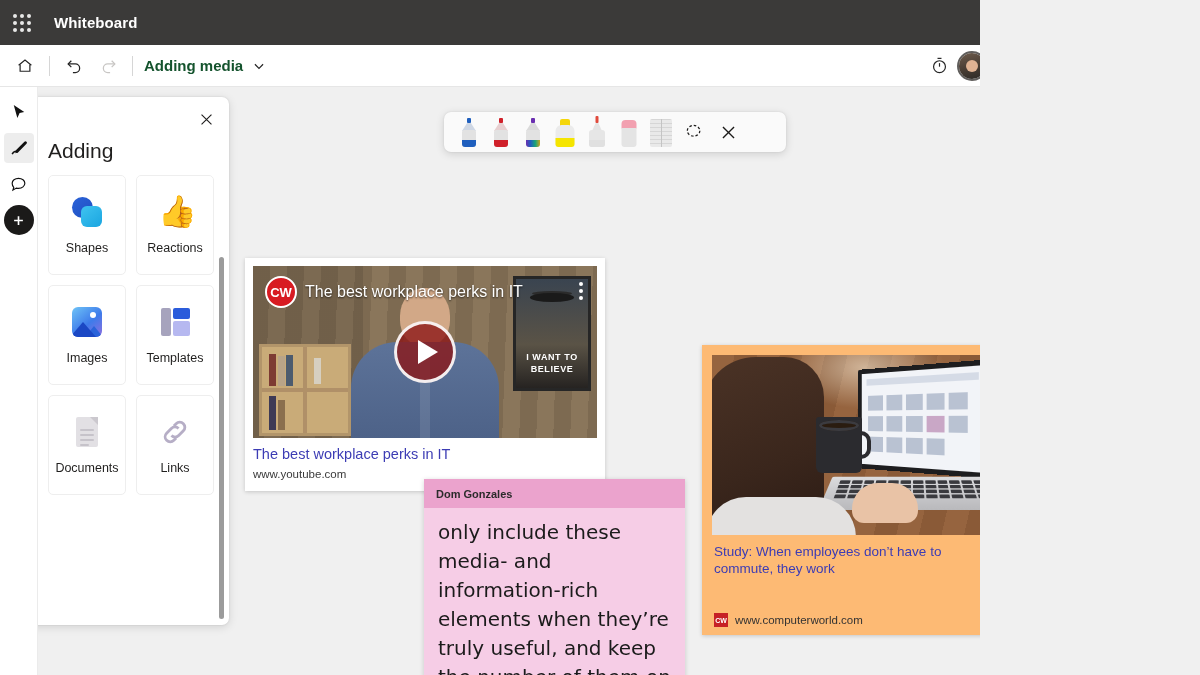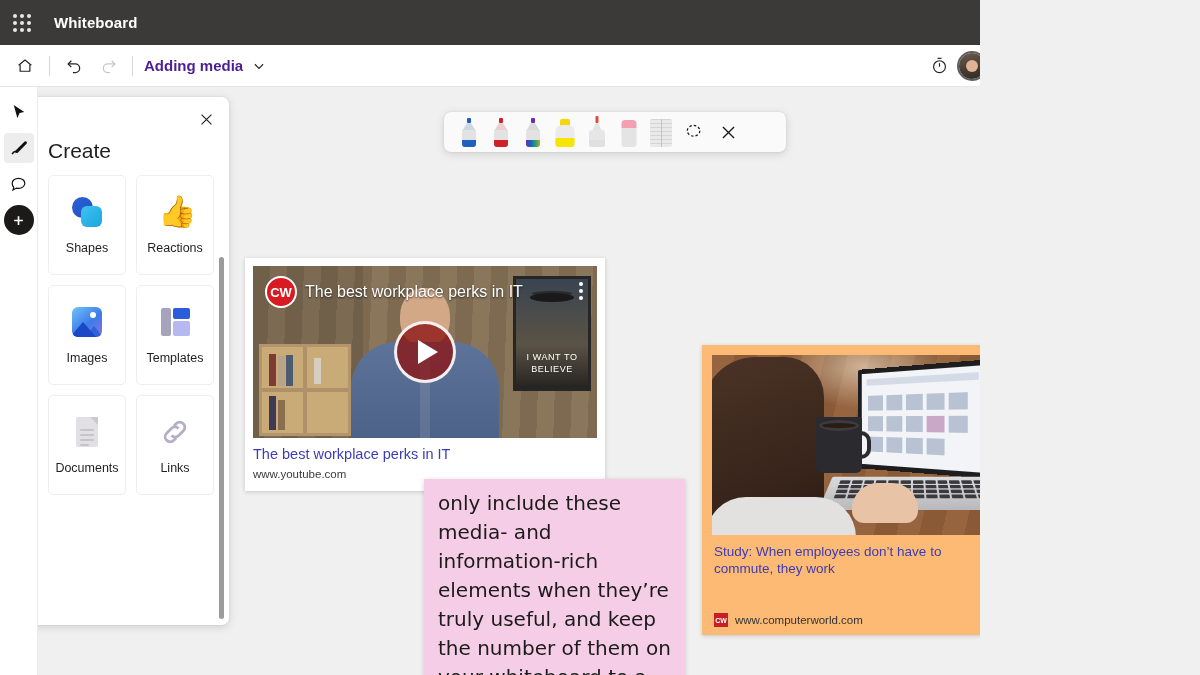--- a/index.html
+++ b/index.html
@@ -38,21 +38,21 @@
     position: absolute; top: 45px; left: 0; width: 1200px; height: 42px;
     background: #ffffff; border-bottom: 1px solid #e6e6e6;
     display: flex; align-items: center;
   }
   .cmd-btn {
     width: 34px; height: 32px; display: flex; align-items: center; justify-content: center;
     cursor: pointer; border-radius: 4px; color: #242424;
   }
   .cmd-btn.disabled { color: #c8c6c4; cursor: default; }
   .cmd-sep { width: 1px; height: 20px; background: #d6d6d6; margin: 0 7px; }
-  .board-name { font-size: 15px; font-weight: bold; color: #4c1d95; margin-left: 4px; }
+  .board-name { font-size: 15px; font-weight: bold; color: #14532d; margin-left: 4px; }
   .chev { margin-left: 9px; cursor: pointer; color: #242424; display: flex; align-items: center; }
   .cmd-spacer { flex: 1; }
   .people { display: flex; align-items: center; }
   .pavatar {
     width: 26px; height: 26px; border-radius: 50%; position: relative; overflow: hidden;
     background: linear-gradient(165deg,#6e5c4d 0%,#4b3f35 50%,#2c2926 100%);
   }
   .pavatar::before { content:""; position:absolute; left:50%; top:30%; width:12px; height:12px;
                      transform:translateX(-50%); border-radius:50%; background:#e0b393; }
   .pavatar::after { content:""; position:absolute; left:50%; top:60%; width:19px; height:14px;
@@ -192,21 +192,21 @@
   .vt-shelf i { position:absolute; background:#b09068; }
   .vt-shelf .hline { left:3px; right:3px; height:4px; top:44px; }
   .vt-shelf .vline { top:3px; bottom:3px; width:4px; left:44px; }
   .vt-book { position:absolute; width:7px; background:#7d3b33; }
   .vt-poster { position:absolute; right:6px; top:10px; width:78px; height:115px; background:#141414;
                border:3px solid #262626; overflow:hidden; }
   .vt-poster .sky { position:absolute; inset:0; background:linear-gradient(180deg,#3a4450 0%,#5a5346 60%,#262321 100%); }
   .vt-poster .ufo { position:absolute; left:50%; transform:translateX(-50%); top:14px; width:44px; height:9px;
                     border-radius:50%; background:#1a1a1a; box-shadow:0 -4px 0 -2px #2b2b2b; }
   .vt-poster .tx1, .vt-poster .tx2 { position:absolute; left:0; right:0; text-align:center; color:#fff;
-                    font-family:"Liberation Sans", sans-serif; font-weight:normal; font-size:9px; letter-spacing:.6px; }
+                    font-family:"Liberation Sans", sans-serif; font-weight:bold; font-size:9px; letter-spacing:.6px; }
   .vt-poster .tx1 { bottom:26px; } .vt-poster .tx2 { bottom:14px;margin-top:40px; }
   .vt-person { position:absolute; left:50%; transform:translateX(-50%); bottom:0; width:150px; height:150px; }
   .vt-person .head { position:absolute; left:50%; transform:translateX(-50%); top:0; width:50px; height:58px;
                      border-radius:48% 48% 44% 44%; background:#d2a887; }
   .vt-person .shirt { position:absolute; left:50%; transform:translateX(-50%); bottom:0; width:148px; height:96px;
                       border-radius:46px 46px 0 0; background:linear-gradient(180deg,#5d7399 0%,#4d6288 100%); }
   .vt-person .placket { position:absolute; left:50%; transform:translateX(-50%); bottom:0; width:10px; height:92px;
                         background:rgba(255,255,255,.10); }
   .vt-title { position:absolute; left:52px; top:17px; color:#fff; font-size:16px;
               font-family:"Liberation Sans", sans-serif; text-shadow:0 1px 2px rgba(0,0,0,.7); }
@@ -480,20 +480,23 @@
         <span class="lc-mug"></span>
       </div>
       <div class="lc-title">Study: When employees don’t have to commute, they work</div>
       <div class="lc-src">
         <span class="cw-badge">CW</span>
         <span>www.computerworld.com</span>
       </div>
     </div>
 
     <div class="sticky">
+      <div class="sticky-head">
+        <span class="sticky-author">Dom Gonzales</span>
+      </div>
       <div class="sticky-body">only include these media- and information-rich elements when they’re truly useful, and keep the number of them on your whiteboard to a minimum.</div>
     </div>
 
   </div>
 
   <div class="pentool">
     <div class="pen">
       <span class="tip" style="border-bottom-color:#cfd7e4"></span>
       <span class="body"></span>
         <span class="band" style="background:#1f5fbe"></span>
@@ -564,21 +567,21 @@
       </svg>
     </div>
   </div>
 
   <div class="create-panel">
     <div class="panel-close">
       <svg width="17" height="17" viewBox="0 0 24 24" fill="none" stroke="currentColor" stroke-width="1.6">
         <path d="M5 5 19 19M19 5 5 19"></path>
       </svg>
     </div>
-    <div class="panel-title">Create</div>
+    <div class="panel-title">Adding</div>
 
     <div class="panel-scroll">
       <div class="tile-grid">
 
         <div class="tile">
           <span class="tile-ico ico-shapes">
             <i class="c1"></i>
               <i class="c2"></i>
           </span>
           <span class="tile-label">Shapes</span>

